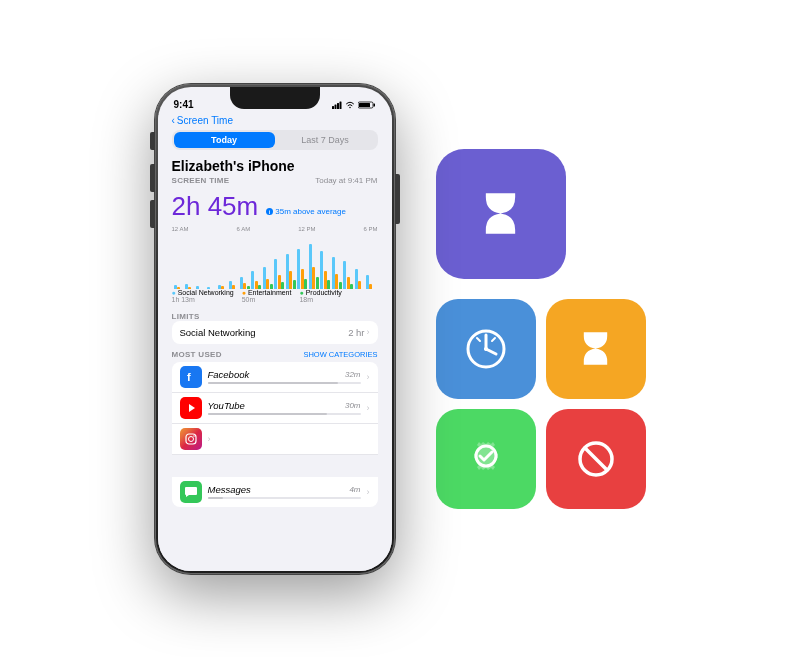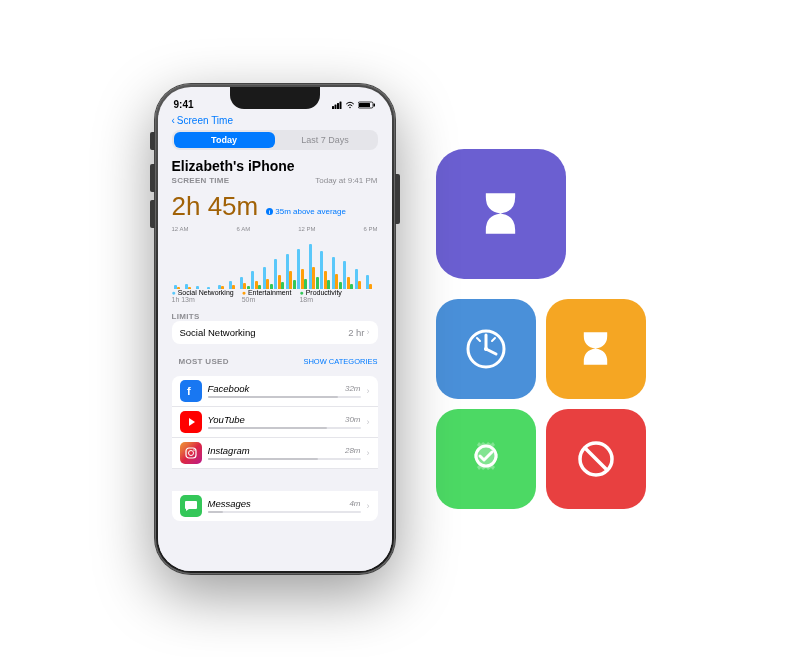--- a/index.html
+++ b/index.html
@@ -148,21 +148,21 @@
     .screen-time-display {
       margin: 6px 0 4px;
       display: flex;
       align-items: baseline;
       gap: 8px;
     }
 
     .time-big {
       font-size: 26px;
       font-weight: 300;
-      color: #a16207;
+      color: #6d28d9;
     }
 
     .time-avg {
       font-size: 8px;
       color: #007aff;
       display: flex;
       align-items: center;
       gap: 2px;
     }
 
@@ -561,21 +561,21 @@
 
           <div class="section-header">LIMITS</div>
           <div class="list-item">
             <span class="list-item-label">Social Networking</span>
             <span class="list-item-value">
               2 hr <span class="chevron">›</span>
             </span>
           </div>
 
           <div class="most-used-header">
-            <span class="section-header" style="margin:7px">MOST USED</span>
+            <span class="section-header" style="margin:0">MOST USED</span>
             <span class="show-categories">SHOW CATEGORIES</span>
           </div>
 
           <div>
 
             <div class="app-item">
               <div class="app-icon facebook">
                 <svg width="12" height="12" viewBox="0 0 12 12">
                     <text x="2" y="10" fill="white" font-size="11" font-weight="bold">f</text>
                   </svg>
@@ -611,29 +611,20 @@
             </div>
 
             <div class="app-item">
               <div class="app-icon instagram">
                 <svg width="12" height="12" viewBox="0 0 12 12">
                     <rect x="1" y="1" width="10" height="10" rx="3" stroke="white" stroke-width="1.2" fill="none"></rect>
                     <circle cx="6" cy="6" r="2.5" stroke="white" stroke-width="1" fill="none"></circle>
                     <circle cx="9" cy="3" r="0.8" fill="white"></circle>
                   </svg>
               </div>
-              <div class="app-info">
-                <div class="app-name-row">
-                  <span class="app-name">Instagram</span>
-                  <span class="app-time">28m</span>
-                </div>
-                <div class="app-bar-track">
-                    <div class="app-bar-fill" style="width:72%"></div>
-                  </div>
-              </div>
               <span class="chevron">›</span>
             </div>
 
             <div class="app-item" style="border-radius:0 0 8px 8px;margin-top:22px;">
               <div class="app-icon messages">
                 <svg width="14" height="12" viewBox="0 0 14 12">
                     <path d="M2 1 h10 a1 1 0 0 1 1 1 v6 a1 1 0 0 1 -1 1 H5 L2 11 V9 H2 a1 1 0 0 1 -1 -1 V2 a1 1 0 0 1 1 -1 Z" fill="white"></path>
                   </svg>
               </div>
               <div class="app-info">

